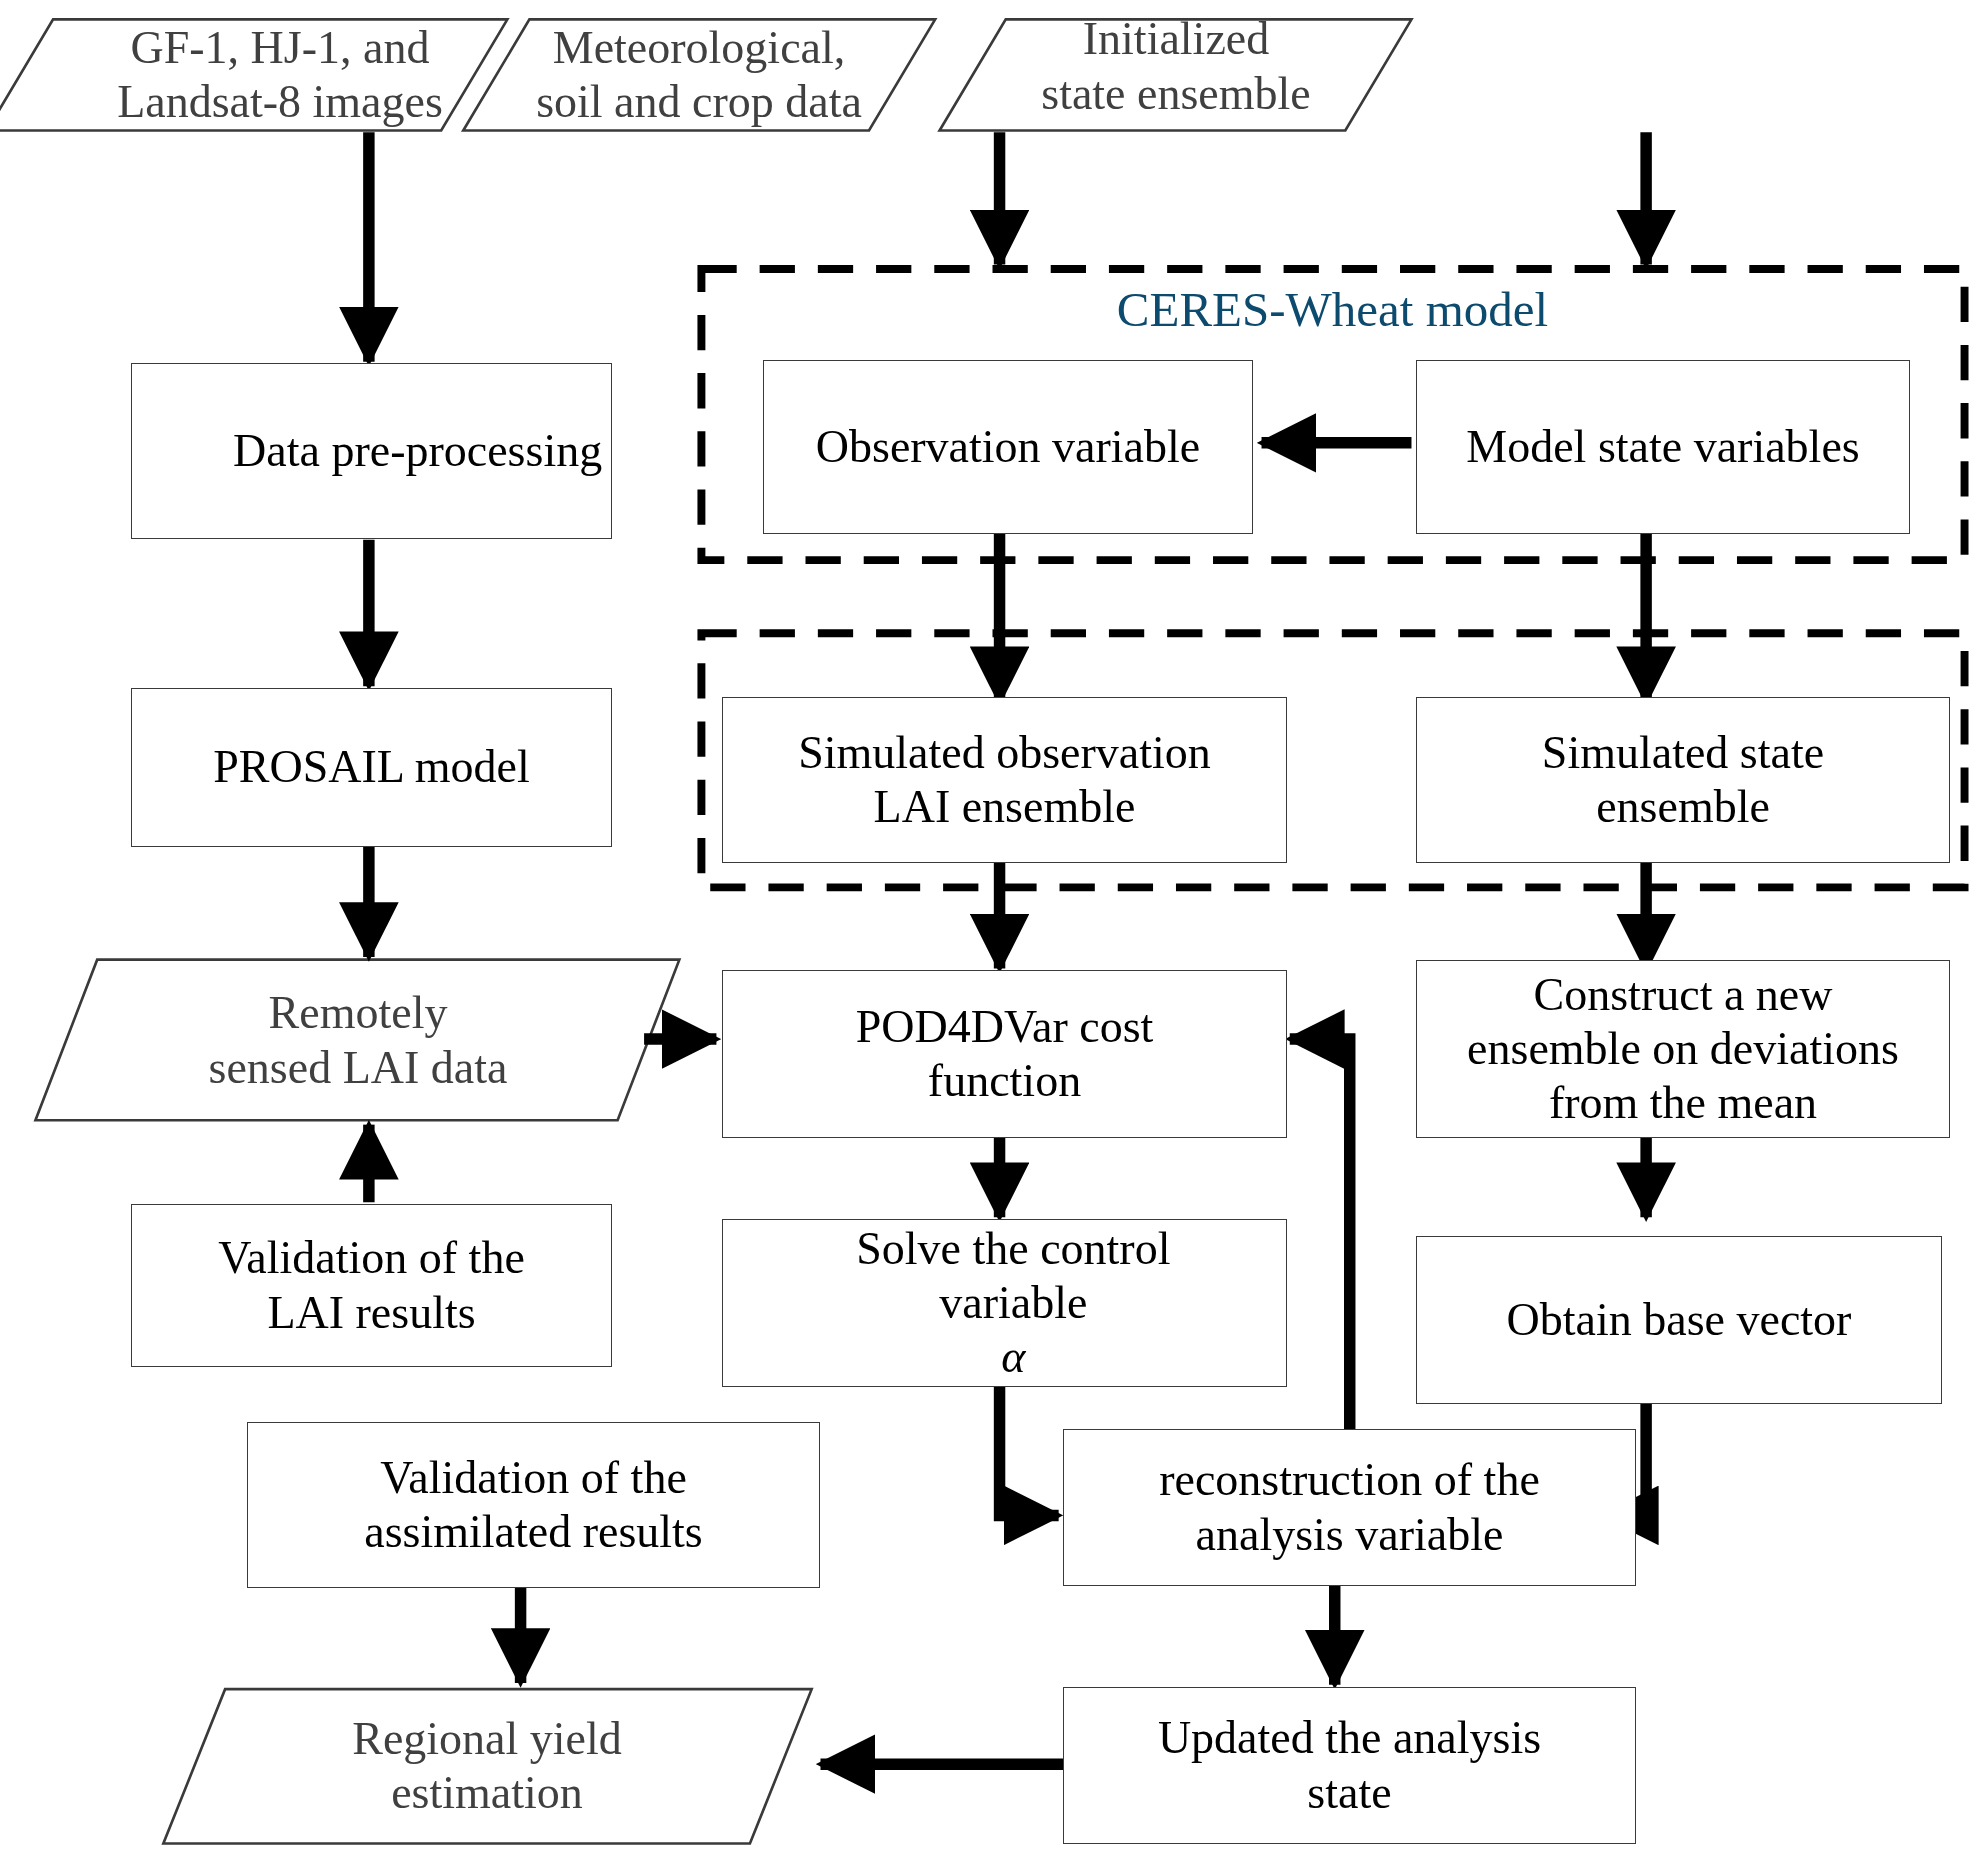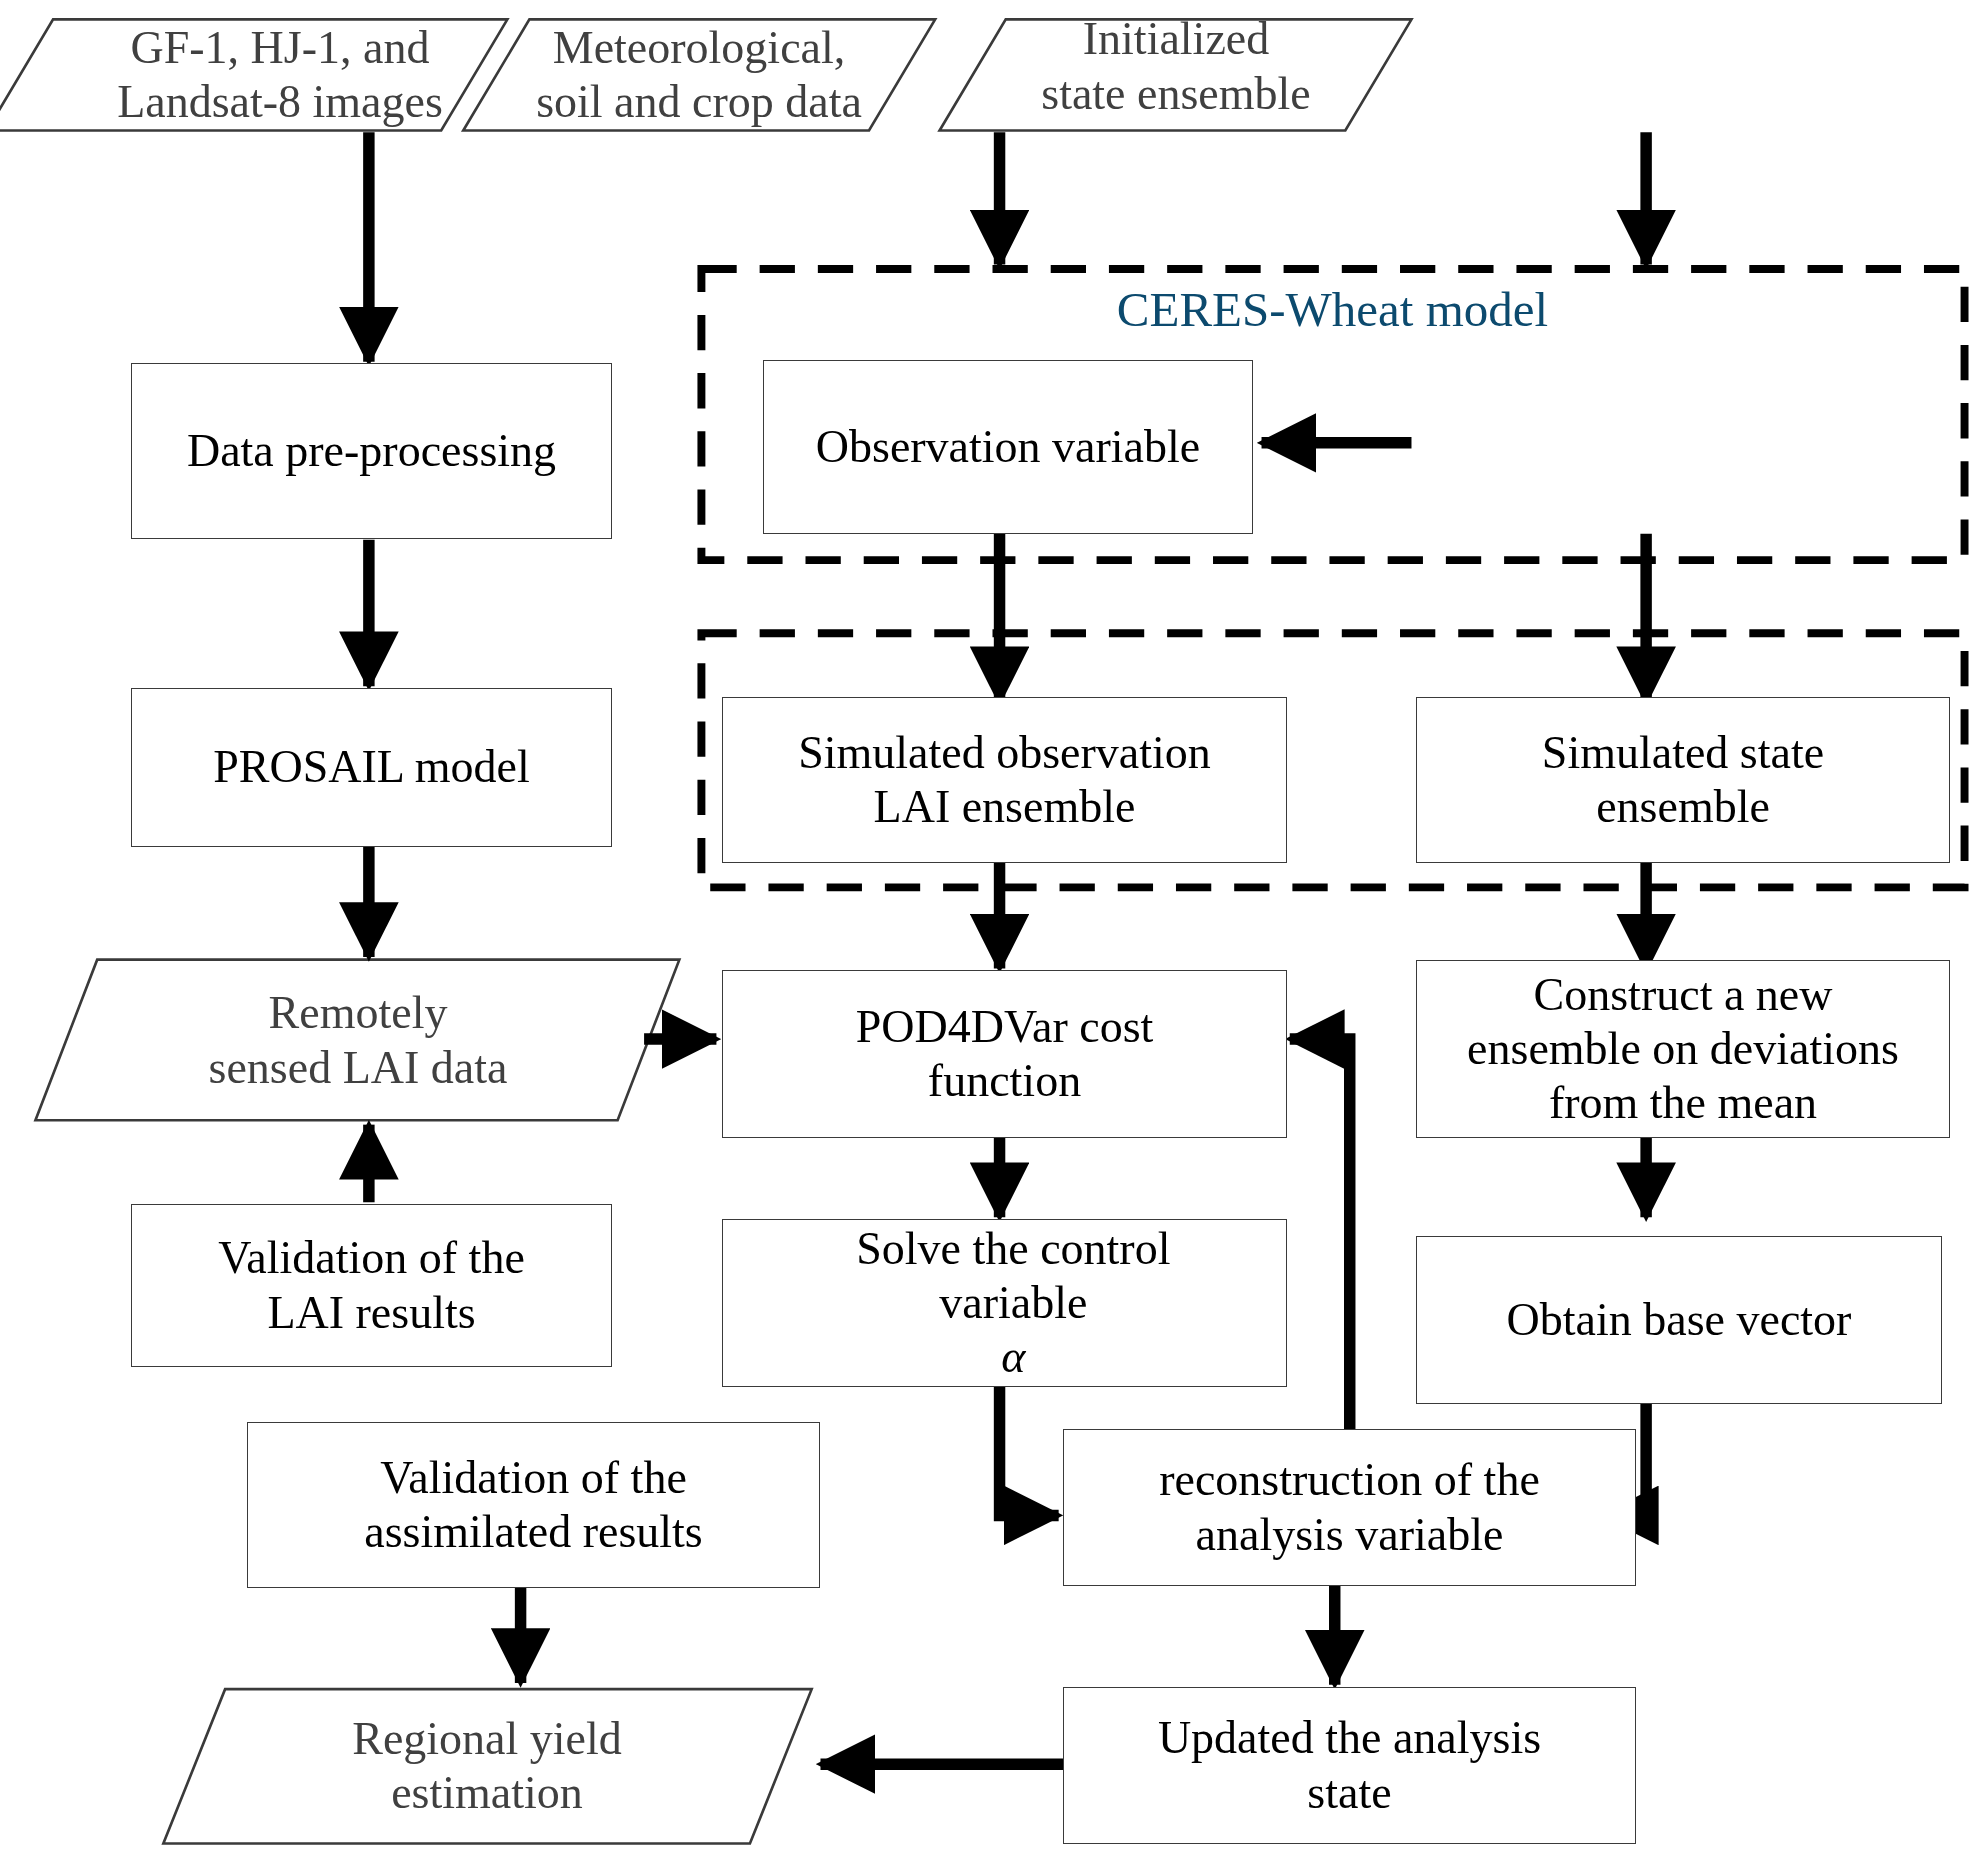--- a/index.html
+++ b/index.html
@@ -72,32 +72,35 @@
   <div class="para-txt fs-lg" style="left:463px;top:19.4px;width:472px;height:111px;">
     <span style="white-space:pre-line">Meteorological,
 soil and crop data</span>
   </div>
 
   <div class="para-txt fs-lg" style="left:940px;top:11px;width:472px;height:111px;">
     <span style="white-space:pre-line">Initialized
 state ensemble</span>
   </div>
 
-  <div class="node rect fs-lg" style="left:131px;top:363px;width:481px;height:176px;">
+  <div class="node rect fs-lg" style="left:131px;top:363px;width:481px;height:176px;text-align:right;">
     <span style="white-space:pre-line">Data pre-processing</span>
   </div>
 
   <div class="title-lbl" style="left:701px;top:281px;width:1263px;">
     <span>CERES-Wheat model</span>
   </div>
 
   <div class="node rect fs-lg" style="left:763px;top:360px;width:490px;height:174px;">
     <span style="white-space:pre-line">Observation variable</span>
   </div>
 
+  <div class="node rect fs-lg" style="left:1416px;top:360px;width:494px;height:174px;">
+    <span style="white-space:pre-line">Model state variables</span>
+  </div>
 
   <div class="node rect fs-lg" style="left:131px;top:688px;width:481px;height:159px;">
     <span style="white-space:pre-line">PROSAIL model</span>
   </div>
 
   <div class="node rect fs-lg" style="left:722px;top:697px;width:565px;height:166px;">
     <span style="white-space:pre-line">Simulated observation
 LAI ensemble</span>
   </div>
 

